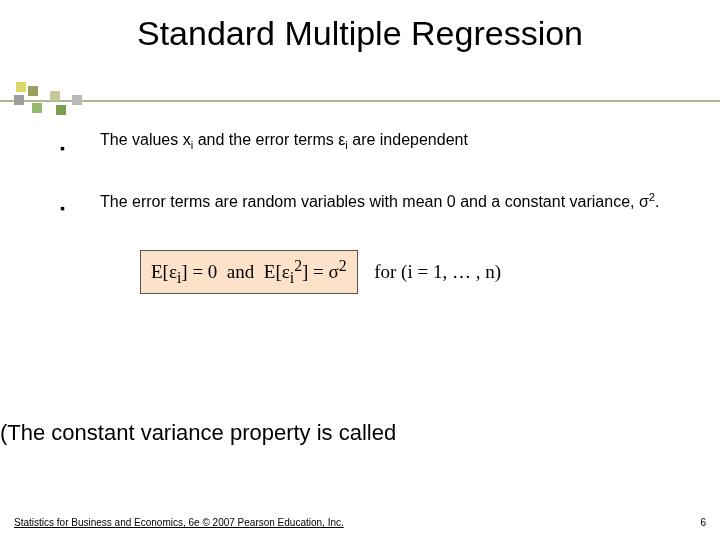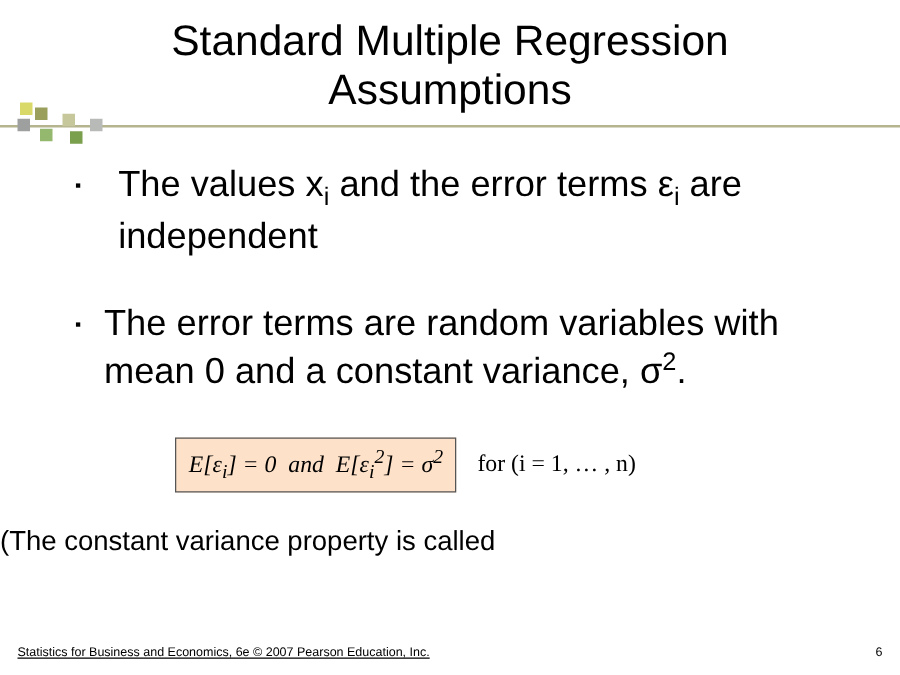--- a/index.html
+++ b/index.html
@@ -12,38 +12,37 @@
   .sq-olive  { top: 4px; left: 28px; background: #9aa05b; }
   .sq-gray1  { top: 13px; left: 14px; background: #9ea0a0; }
   .sq-gray2  { top: 13px; left: 72px; background: #b8bab8; width:8px; height:8px;}
   .sq-green1 { top: 21px; left: 32px; background: #95b86f; }
   .sq-green2 { top: 23px; left: 56px; background: #7aa04d; width:9px; height:9px;}
   .sq-small  { top: 9px; left: 50px; background: #c6c79a; width:6px; height:6px;}
   .title { position: absolute; top: 14px; left: 0; right: 0; text-align: center; font-size: 34px; color: #000; line-height: 1.15; }
   .body { position: absolute; top: 130px; left: 60px; right: 50px; }
   .bullet { display: flex; margin-bottom: 34px; }
   .bullet .mark { font-size: 14px; color: #000; width: 40px; padding-top: 10px; }
-  .bullet .text { font-size: 29px; color: #000; line-height: 1.25; }
+  .bullet .text { font-size: 16px; color: #000; line-height: 1.25; }
   .sub { font-size: 0.7em; vertical-align: sub; }
   .sup { font-size: 0.7em; vertical-align: super; }
   .formula-wrap { margin: 10px 0 0 80px; }
-  .formula { display:inline-block; background: #fde1c9; border: 1px solid #555; padding: 6px 10px; font-family: 'Times New Roman', serif; font-size: 19px; vertical-align: middle; font-style: italic;}
+  .formula { display:inline-block; background: #fde1c9; border: 1px solid #555; padding: 6px 10px; font-family: 'Times New Roman', serif; font-size: 19px; vertical-align: middle;}
   .formula-note { display:inline-block; font-family: 'Times New Roman', serif; font-size: 19px; margin-left: 12px; vertical-align: middle; text-align: center;}
   .note { position: absolute; top: 420px; left: 0; right: 0; text-align: left; font-size: 22px; color: #000; line-height:1.2;}
   .footer { position: absolute; bottom: 12px; left: 14px; font-size: 10px; color: #000; text-decoration: underline; }
   .pagenum { position: absolute; bottom: 12px; right: 14px; font-size: 10px; color: #000; }
 </style>
 </head>
 <body>
 
 <div class="slide">
 
   <div class="title">
     <span>Standard Multiple Regression</span><br>
-    <span>Assumptions</span>
   </div>
 
   <div class="decor">
     <div class="hline"></div>
     <div class="square sq-yellow1"></div>
     <div class="square sq-olive"></div>
     <div class="square sq-gray1"></div>
     <div class="square sq-small"></div>
     <div class="square sq-gray2"></div>
     <div class="square sq-green1"></div>

